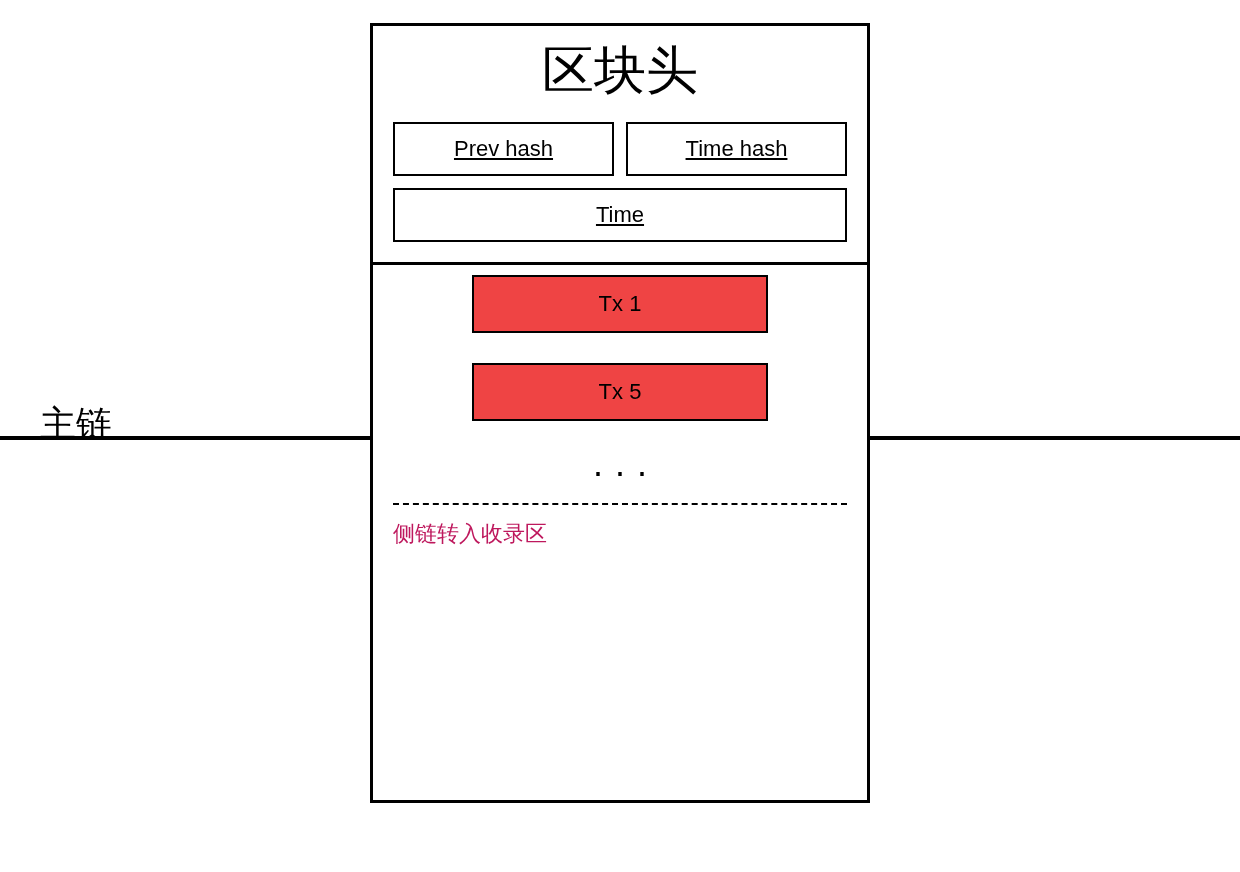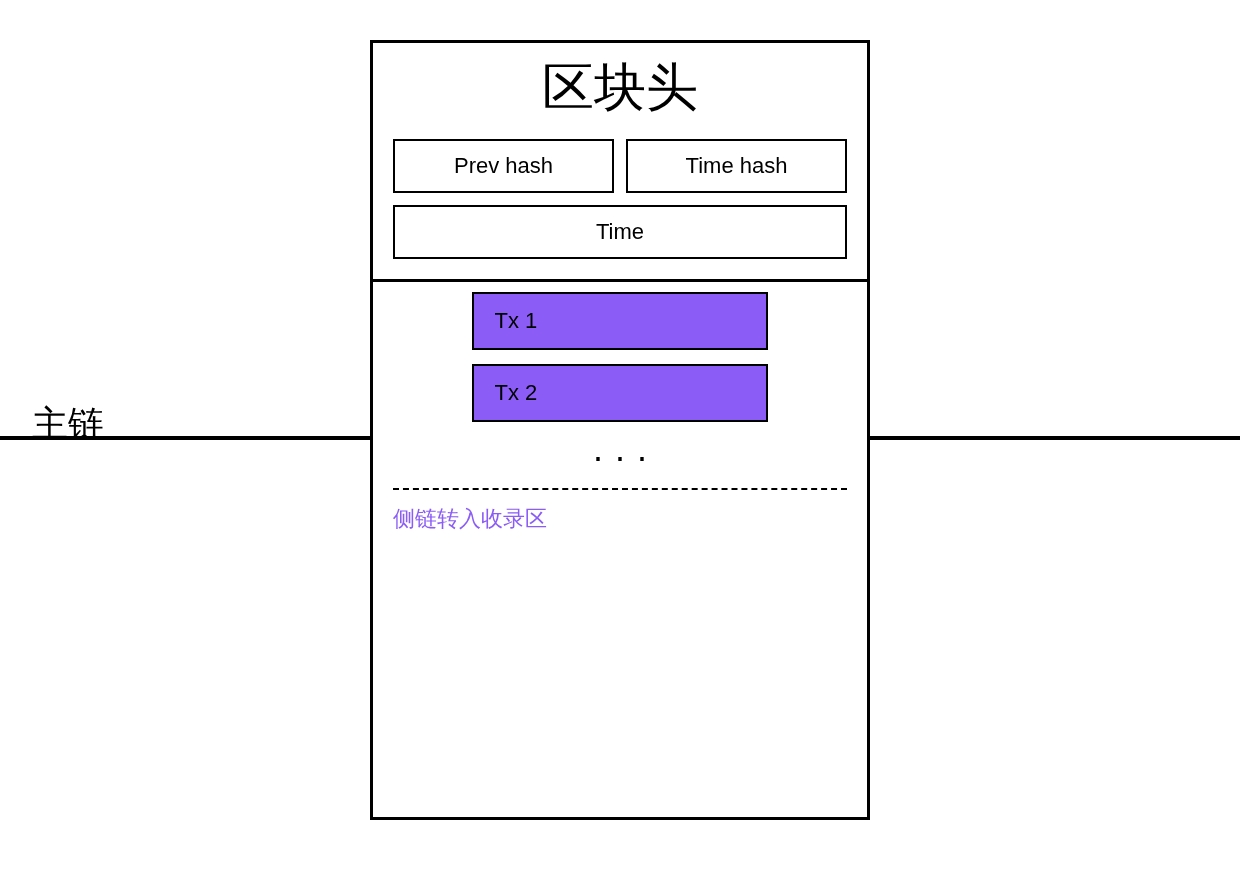--- a/index.html
+++ b/index.html
@@ -23,31 +23,31 @@
       left: 0;
       right: 0;
       height: 4px;
       background: #000000;
       z-index: 1;
     }
 
     .main-chain-label {
       position: absolute;
       top: 400px;
-      left: 32px;
+      left: 40px;
       font-size: 36px;
       font-weight: normal;
       color: #000;
       z-index: 2;
     }
 
     .block-container {
       position: absolute;
       left: 370px;
-      top: 40px;
+      top: 23px;
       width: 500px;
       height: 780px;
       border: 3px solid #000;
       background: #fff;
       z-index: 2;
       display: flex;
       flex-direction: column;
     }
 
     
@@ -67,20 +67,21 @@
 
     .header-fields {
       display: flex;
       flex-direction: column;
       gap: 12px;
     }
 
     .header-row {
       display: flex;
       gap: 12px;
+      text-decoration: underline;
     }
 
     .field-box {
       border: 2px solid #000;
       padding: 12px 20px;
       font-size: 22px;
       text-align: center;
       flex: 1;
       background: #fff;
     }
@@ -99,42 +100,43 @@
       font-size: 52px;
       font-weight: normal;
       color: #000;
       margin-bottom: 16px;
     }
 
     .tx-box {
       border: 2px solid #000;
       padding: 14px 20px;
       font-size: 22px;
-      background: #8b5cf6;
+      text-align: center;
+      background: #ef4444;
       width: 65%;
       align-self: center;
-      margin-bottom: 14px;
+      margin-bottom: 30px;
     }
 
     .dots {
       text-align: center;
       font-size: 36px;
       color: #000;
       margin-bottom: 10px;
     }
 
     .sidechain-area {
       border-top: 2px dashed #000;
       padding-top: 14px;
       flex: 1;
     }
 
     .sidechain-label {
       font-size: 22px;
-      color: #8b5cf6;
+      color: #be185d;
       text-align: left;
     }
   </style>
 </head>
 <body>
 
 <div class="main-chain-line"></div>
 
 <div class="main-chain-label">主链</div>
 
@@ -148,20 +150,20 @@
         <div class="field-box">Time hash</div>
       </div>
       <div class="header-row">
         <div class="field-box">Time</div>
       </div>
     </div>
   </div>
 
   <div class="block-body-section">
     <div class="tx-box">Tx 1</div>
-    <div class="tx-box">Tx 2</div>
+    <div class="tx-box">Tx 5</div>
     <div class="dots">·  ·  ·</div>
     <div class="sidechain-area">
       <div class="sidechain-label">侧链转入收录区</div>
     </div>
   </div>
 
 </div>
 
 </body></html>

